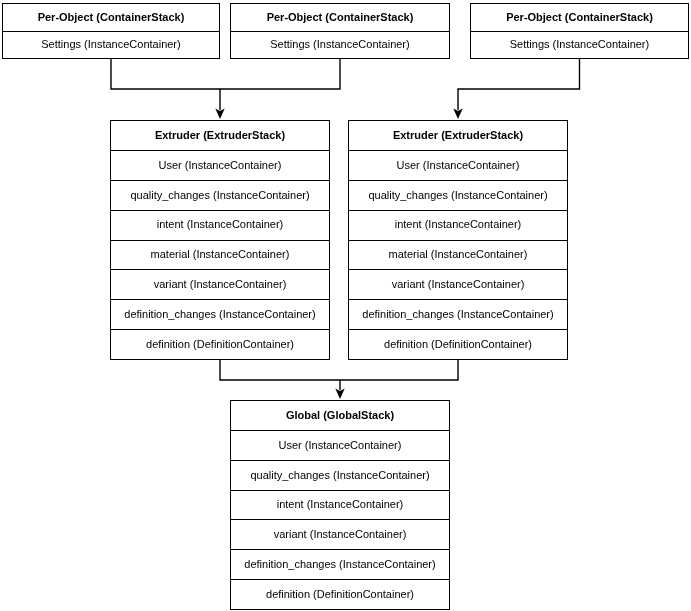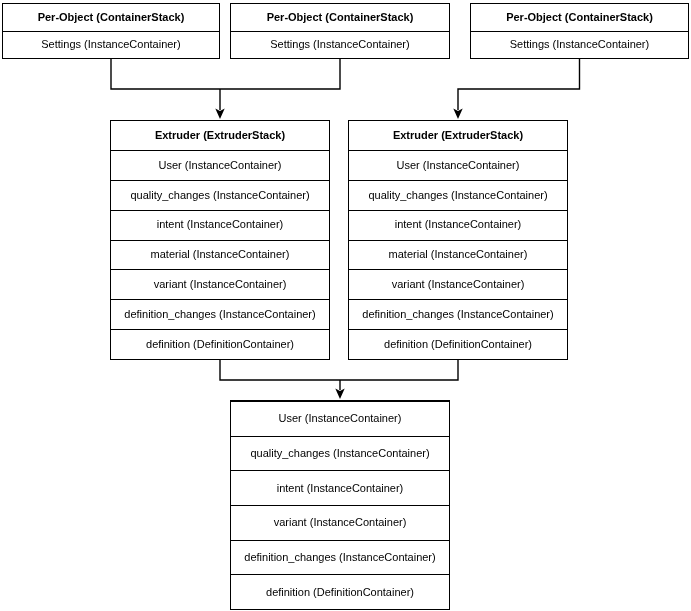--- a/index.html
+++ b/index.html
@@ -106,20 +106,21 @@
     <div class="cell">User (InstanceContainer)</div>
     <div class="cell">quality_changes (InstanceContainer)</div>
     <div class="cell">intent (InstanceContainer)</div>
     <div class="cell">material (InstanceContainer)</div>
     <div class="cell">variant (InstanceContainer)</div>
     <div class="cell">definition_changes (InstanceContainer)</div>
     <div class="cell">definition (DefinitionContainer)</div>
   </div>
 
   <div class="node" id="node-global">
+    <div class="cell hdr">Global (GlobalStack)</div>
     <div class="cell">User (InstanceContainer)</div>
     <div class="cell">quality_changes (InstanceContainer)</div>
     <div class="cell">intent (InstanceContainer)</div>
     <div class="cell">variant (InstanceContainer)</div>
     <div class="cell">definition_changes (InstanceContainer)</div>
     <div class="cell">definition (DefinitionContainer)</div>
   </div>
 
 </div>
 

